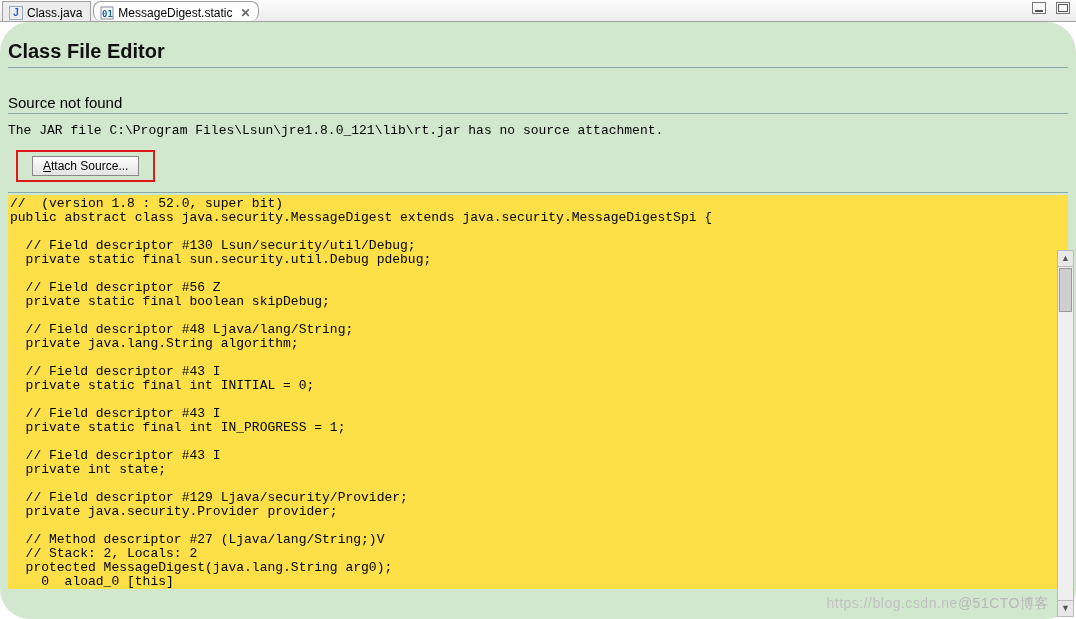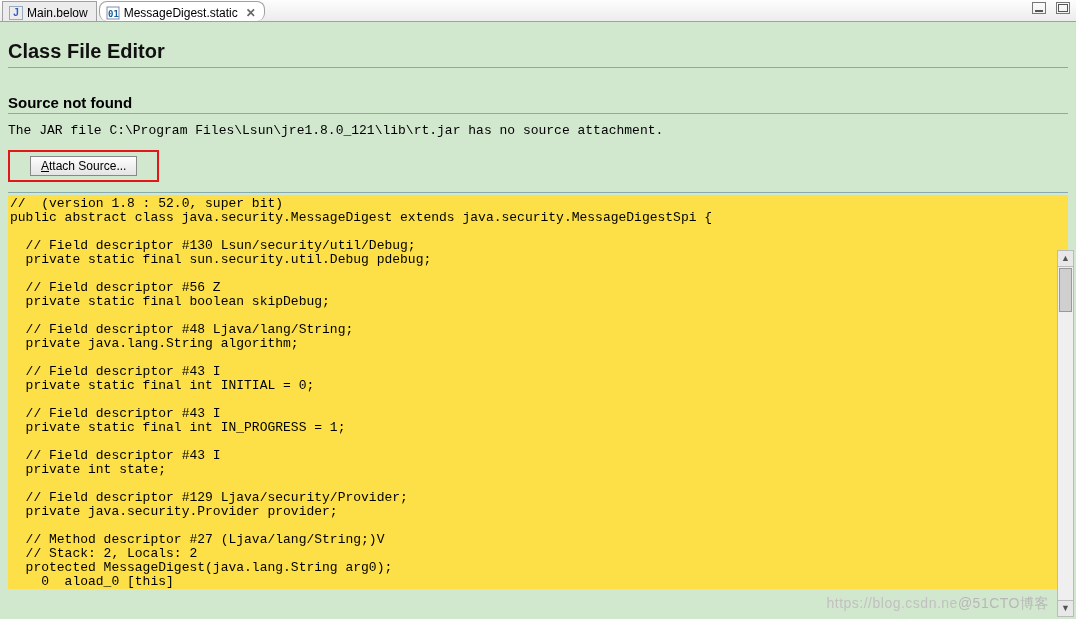--- a/index.html
+++ b/index.html
@@ -8,47 +8,47 @@
   .tab { height: 20px; border: 1px solid #a0a0a0; border-bottom: none; margin-left: 2px; padding: 2px 8px 0 6px; display: flex; align-items: center; gap: 4px; font-size: 12px; background: #ececec; cursor: pointer; }
   .tab.active { background: #fff; border-radius: 8px; }
   .tab .jicon { width: 14px; height: 14px; display: inline-flex; align-items: center; justify-content: center; font-size: 10px; font-weight: bold; }
   .jicon.j { color: #3060c0; border:1px solid #9ab; }
   .jicon.c { color: #1060a0; }
   .tab .close { color: #666; font-weight: bold; margin-left: 4px; }
   .winctrl { position: absolute; right: 6px; top: 2px; display: flex; gap: 10px; }
   .winctrl span { width: 14px; height: 12px; border: 1px solid #777; display:inline-block; }
   .winctrl .min::after { content:""; display:block; border-bottom:2px solid #555; margin-top:7px; width:8px; margin-left:2px;}
   .winctrl .max::after { content:""; display:block; border:1px solid #555; width:8px; height:6px; margin:1px auto 0;}
-  .editor { background: #d2e8ce; height: calc(619px - 22px); padding: 0 0 0 0; position: relative; }
+  .editor { background: #d2e8ce; height: calc(619px - 22px); padding: 0 0 0 0; position: relative; border-radius: 30px; }
   .inner { padding: 4px 8px 0 8px; }
   h1.title { font-size: 20px; font-weight: bold; color: #111; margin: 14px 0 2px 0; }
   .hr { border: none; border-top: 1px solid #8aa; margin: 4px 0 26px 0; }
-  h2.sub { font-size: 15px; font-weight: bold; margin-bottom: 2px; }
+  h2.sub { font-size: 15px; font-weight: normal; margin-bottom: 2px; }
   .hr2 { border: none; border-top: 1px solid #8aa; margin-bottom: 8px; }
   .mono { font-family: "Courier New", monospace; font-size: 13px; white-space: pre; color: #000; line-height: 1.35; }
-  .btnwrap { display:inline-block; border: 2px solid #e01818; padding: 4px 20px; margin: 10px 0 6px 0; }
+  .btnwrap { display:inline-block; border: 2px solid #e01818; padding: 4px 14px; margin: 10px 0 6px 8px; }
   .btn { font-family: Tahoma, sans-serif; font-size: 12px; padding: 2px 10px; background: linear-gradient(#fdfdfd,#e4e4e4); border: 1px solid #888; cursor: pointer; }
   .btn u { text-decoration: underline; }
   .hr3 { border: none; border-top: 1px solid #8aa; margin: 4px 0 2px 0; }
   .codepane { position: relative; background: #fde047; }
   .code { font-family: "Courier New", monospace; font-size: 13px; white-space: pre; color:#000; line-height: 1.08; padding: 2px 0 0 2px; }
   .scrollbar { position:absolute; right:2px; top:228px; width:17px; bottom:2px; background:#efefef; border:1px solid #bbb; }
   .sb-up,.sb-dn { height:16px; background:#e8e8e8; border-bottom:1px solid #bbb; text-align:center; font-size:9px; line-height:14px; color:#555;}
   .sb-dn{ position:absolute; bottom:0; left:0; right:0; border-top:1px solid #bbb; border-bottom:none;}
   .sb-thumb{ position:absolute; top:17px; left:1px; right:1px; height:44px; background:#cfcfcf; border:1px solid #999;}
   .watermark { position:absolute; right:27px; bottom:6px; color:#b7b7b7; font-size:14px; letter-spacing:0.5px; pointer-events:none;}
   .watermark .grey{color:#c0c0c0;}
 </style>
 </head>
 <body>
 
 <div class="tabbar">
   <div class="tab">
     <span class="jicon j">J</span>
-    <span>Main.below</span>
+    <span>Class.java</span>
   </div>
   <div class="tab active">
     <span class="jicon c">
       <svg width="14" height="14" viewBox="0 0 14 14">
           <rect x="1" y="1" width="12" height="12" fill="#fff" stroke="#88a"></rect>
           <text x="2" y="11" font-size="9" fill="#1060a0" font-family="monospace">01</text>
         </svg>
     </span>
     <span>MessageDigest.static</span>
     <span class="close">✕</span>

